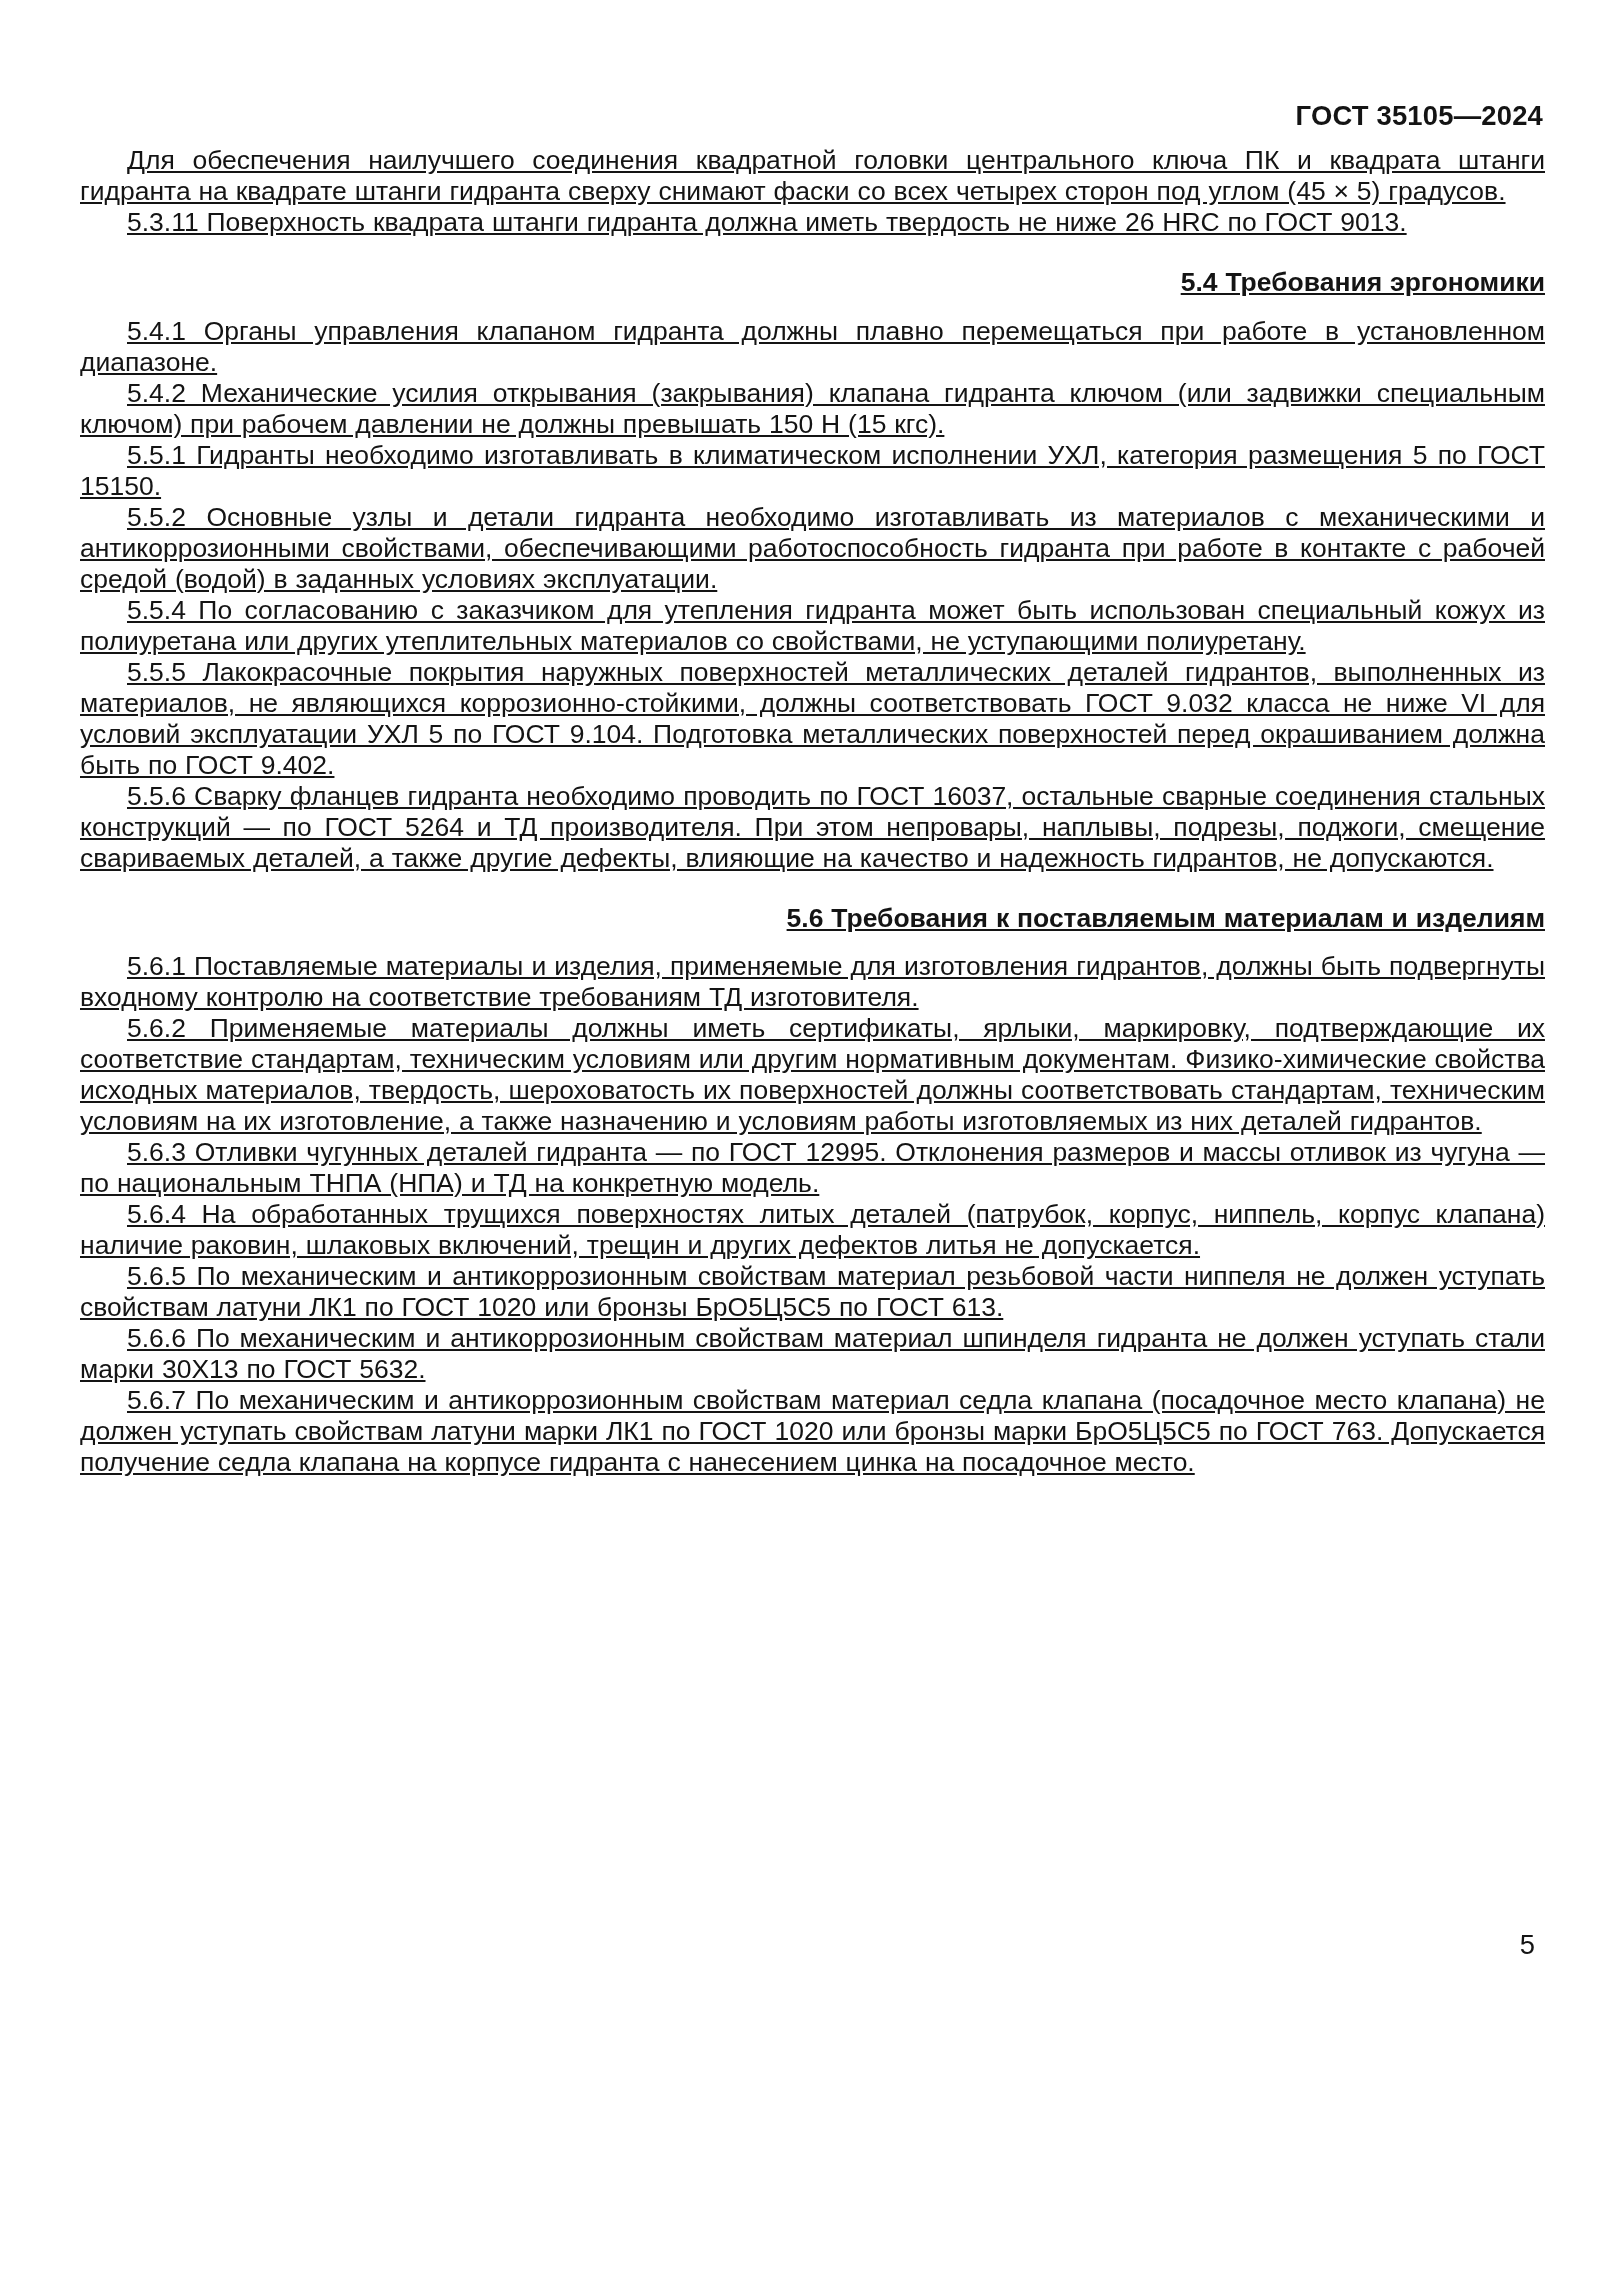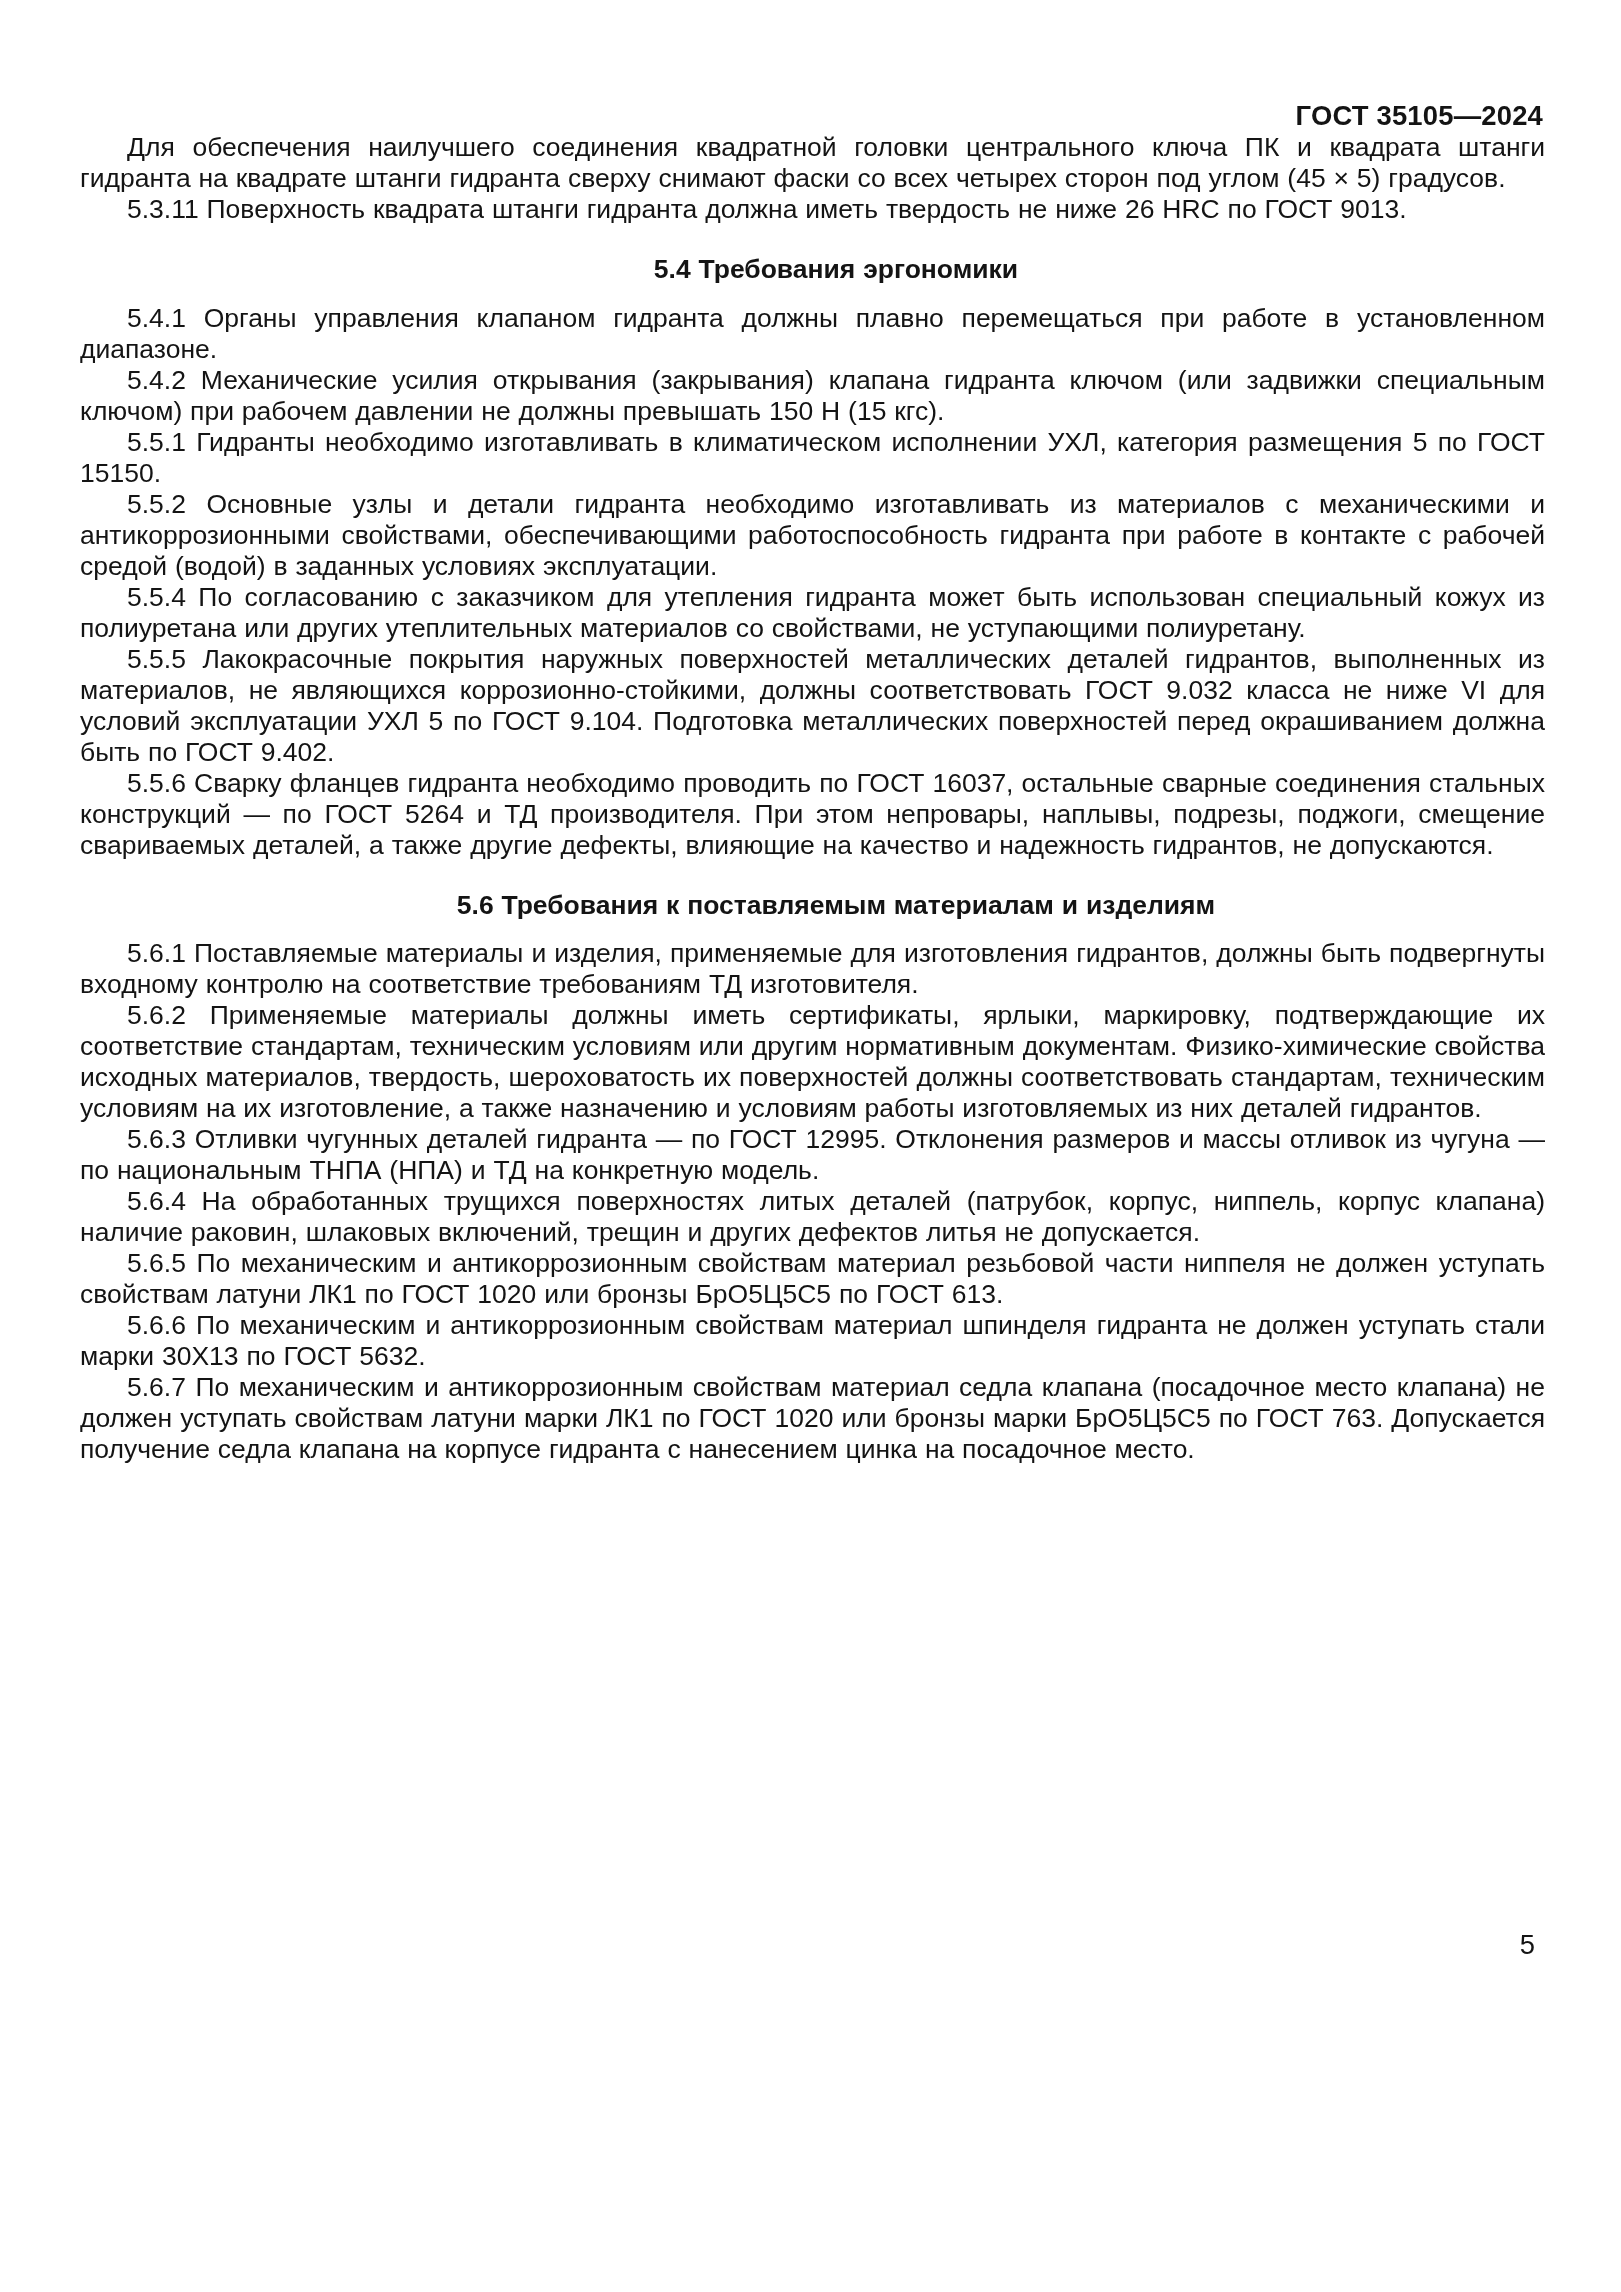--- a/index.html
+++ b/index.html
@@ -19,35 +19,36 @@
   .doc-header {
     position: absolute;
     top: 100px;
     right: 78px;
     font-size: 27.4px;
     font-weight: bold;
     letter-spacing: 0.2px;
   }
   .body-text {
     position: absolute;
-    top: 132px;
+    top: 145px;
     left: 80px;
     right: 76px;
+    text-decoration: underline;
   }
   .body-text p {
     margin: 0;
     font-size: 26.5px;
     line-height: 31px;
     text-align: justify;
     text-indent: 47px;
     word-spacing: 0.5px;
   }
   .body-text p.heading {
     font-weight: bold;
-    text-align: center;
+    text-align: right;
     margin-top: 29px;
     margin-bottom: 17.6px;
   }
   .page-number {
     position: absolute;
     top: 1929px;
     right: 86px;
     font-size: 27.4px;
   }
 </style>

